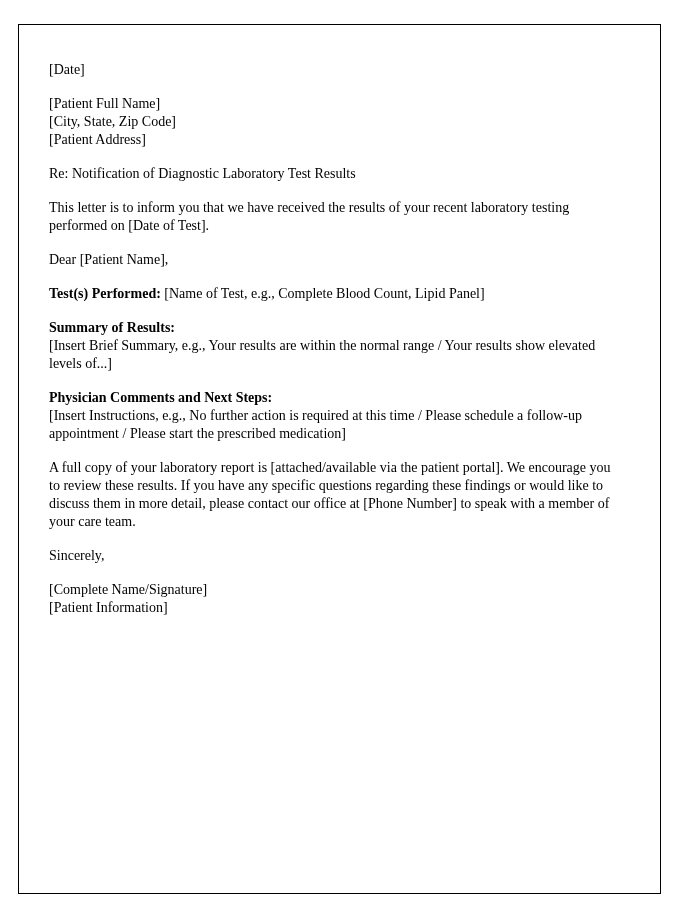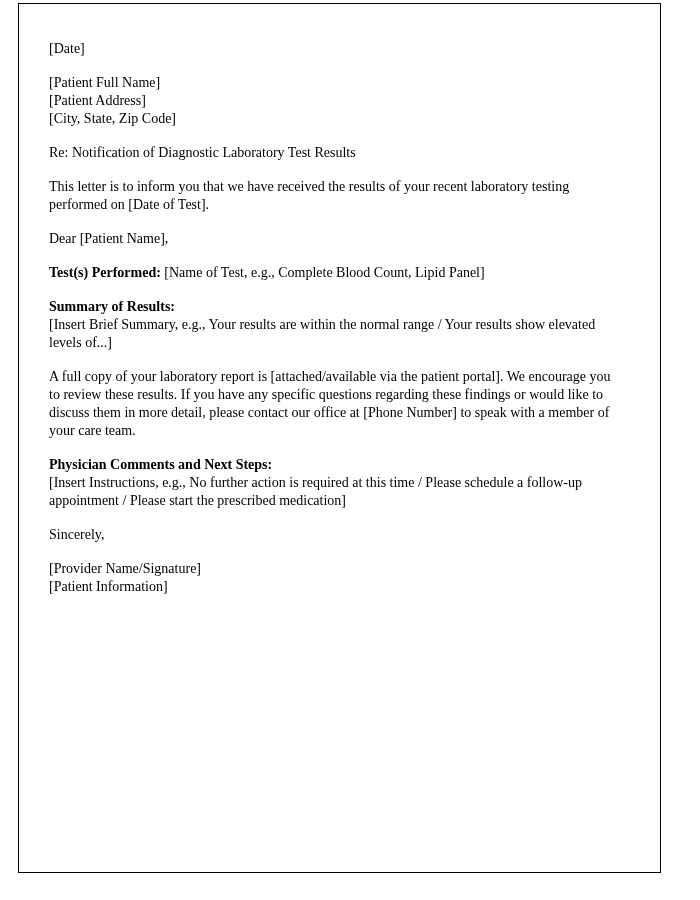--- a/index.html
+++ b/index.html
@@ -11,21 +11,21 @@
     body {
       width: 700px;
       height: 900px;
       position: relative;
       font-family: "Liberation Serif", serif;
       color: #000000;
     }
     .letter-page {
       position: absolute;
       left: 18px;
-      top: 3px;
+      top: 24px;
       width: 643px;
       height: 870px;
       border: 1px solid #000000;
       padding: 36px 39px 0 30px;
       font-size: 14px;
       line-height: 18px;
       background: #ffffff;
       overflow: hidden;
     }
     .letter-page p,
@@ -36,38 +36,38 @@
   </style>
 </head>
 <body>
 
 <div class="letter-page">
 
   <p>[Date]</p>
 
   <div class="block">
     <div>[Patient Full Name]</div>
+    <div>[City, State, Zip Code]</div>
     <div>[Patient Address]</div>
-    <div>[City, State, Zip Code]</div>
   </div>
 
   <p>Re: Notification of Diagnostic Laboratory Test Results</p>
 
   <p>This letter is to inform you that we have received the results of your recent laboratory testing performed on [Date of Test].</p>
 
   <p>Dear [Patient Name],</p>
 
   <p><strong>Test(s) Performed:</strong> <span>[Name of Test, e.g., Complete Blood Count, Lipid Panel]</span></p>
 
   <p><strong>Summary of Results:</strong><br><span>[Insert Brief Summary, e.g., Your results are within the normal range / Your results show elevated levels of...]</span></p>
 
+  <p><strong>Physician Comments and Next Steps:</strong><br><span>[Insert Instructions, e.g., No further action is required at this time / Please schedule a follow-up appointment / Please start the prescribed medication]</span></p>
+
   <p>A full copy of your laboratory report is [attached/available via the patient portal]. We encourage you to review these results. If you have any specific questions regarding these findings or would like to discuss them in more detail, please contact our office at [Phone Number] to speak with a member of your care team.</p>
-
-  <p><strong>Physician Comments and Next Steps:</strong><br><span>[Insert Instructions, e.g., No further action is required at this time / Please schedule a follow-up appointment / Please start the prescribed medication]</span></p>
 
   <p>Sincerely,</p>
 
   <div class="block">
-    <div>[Provider Name/Signature]</div>
+    <div>[Complete Name/Signature]</div>
     <div>[Patient Information]</div>
   </div>
 
 </div>
 
 </body></html>

